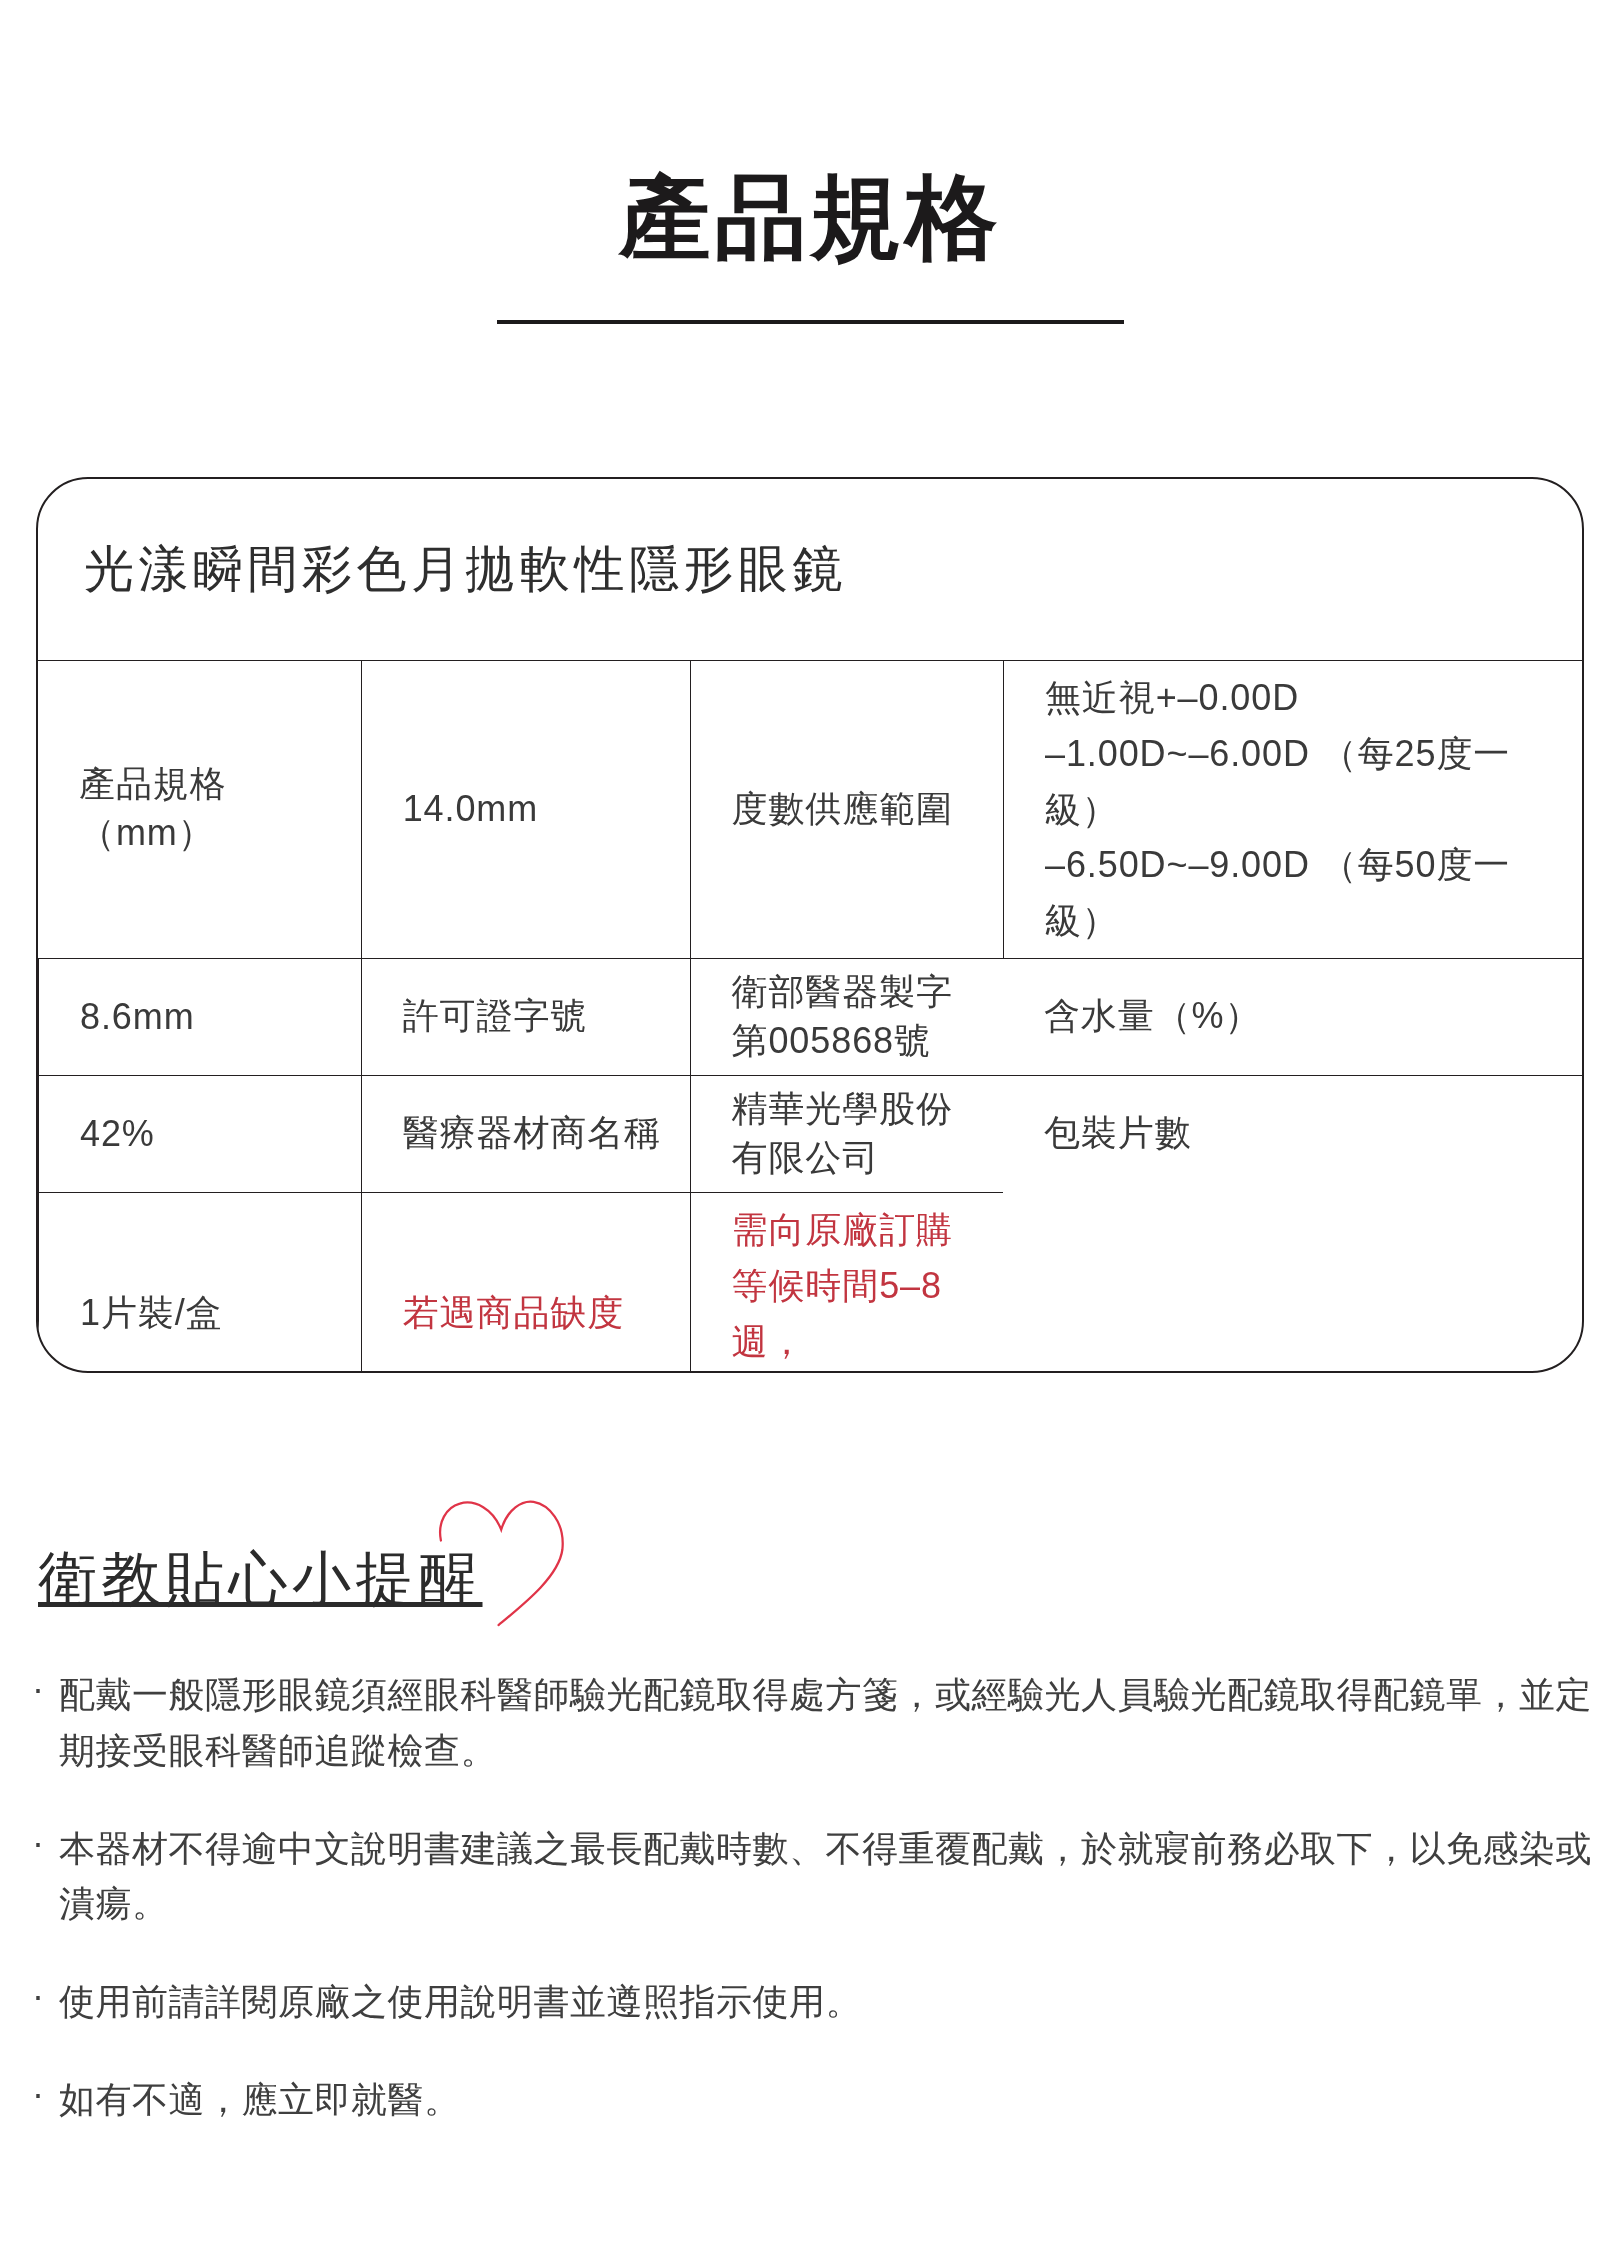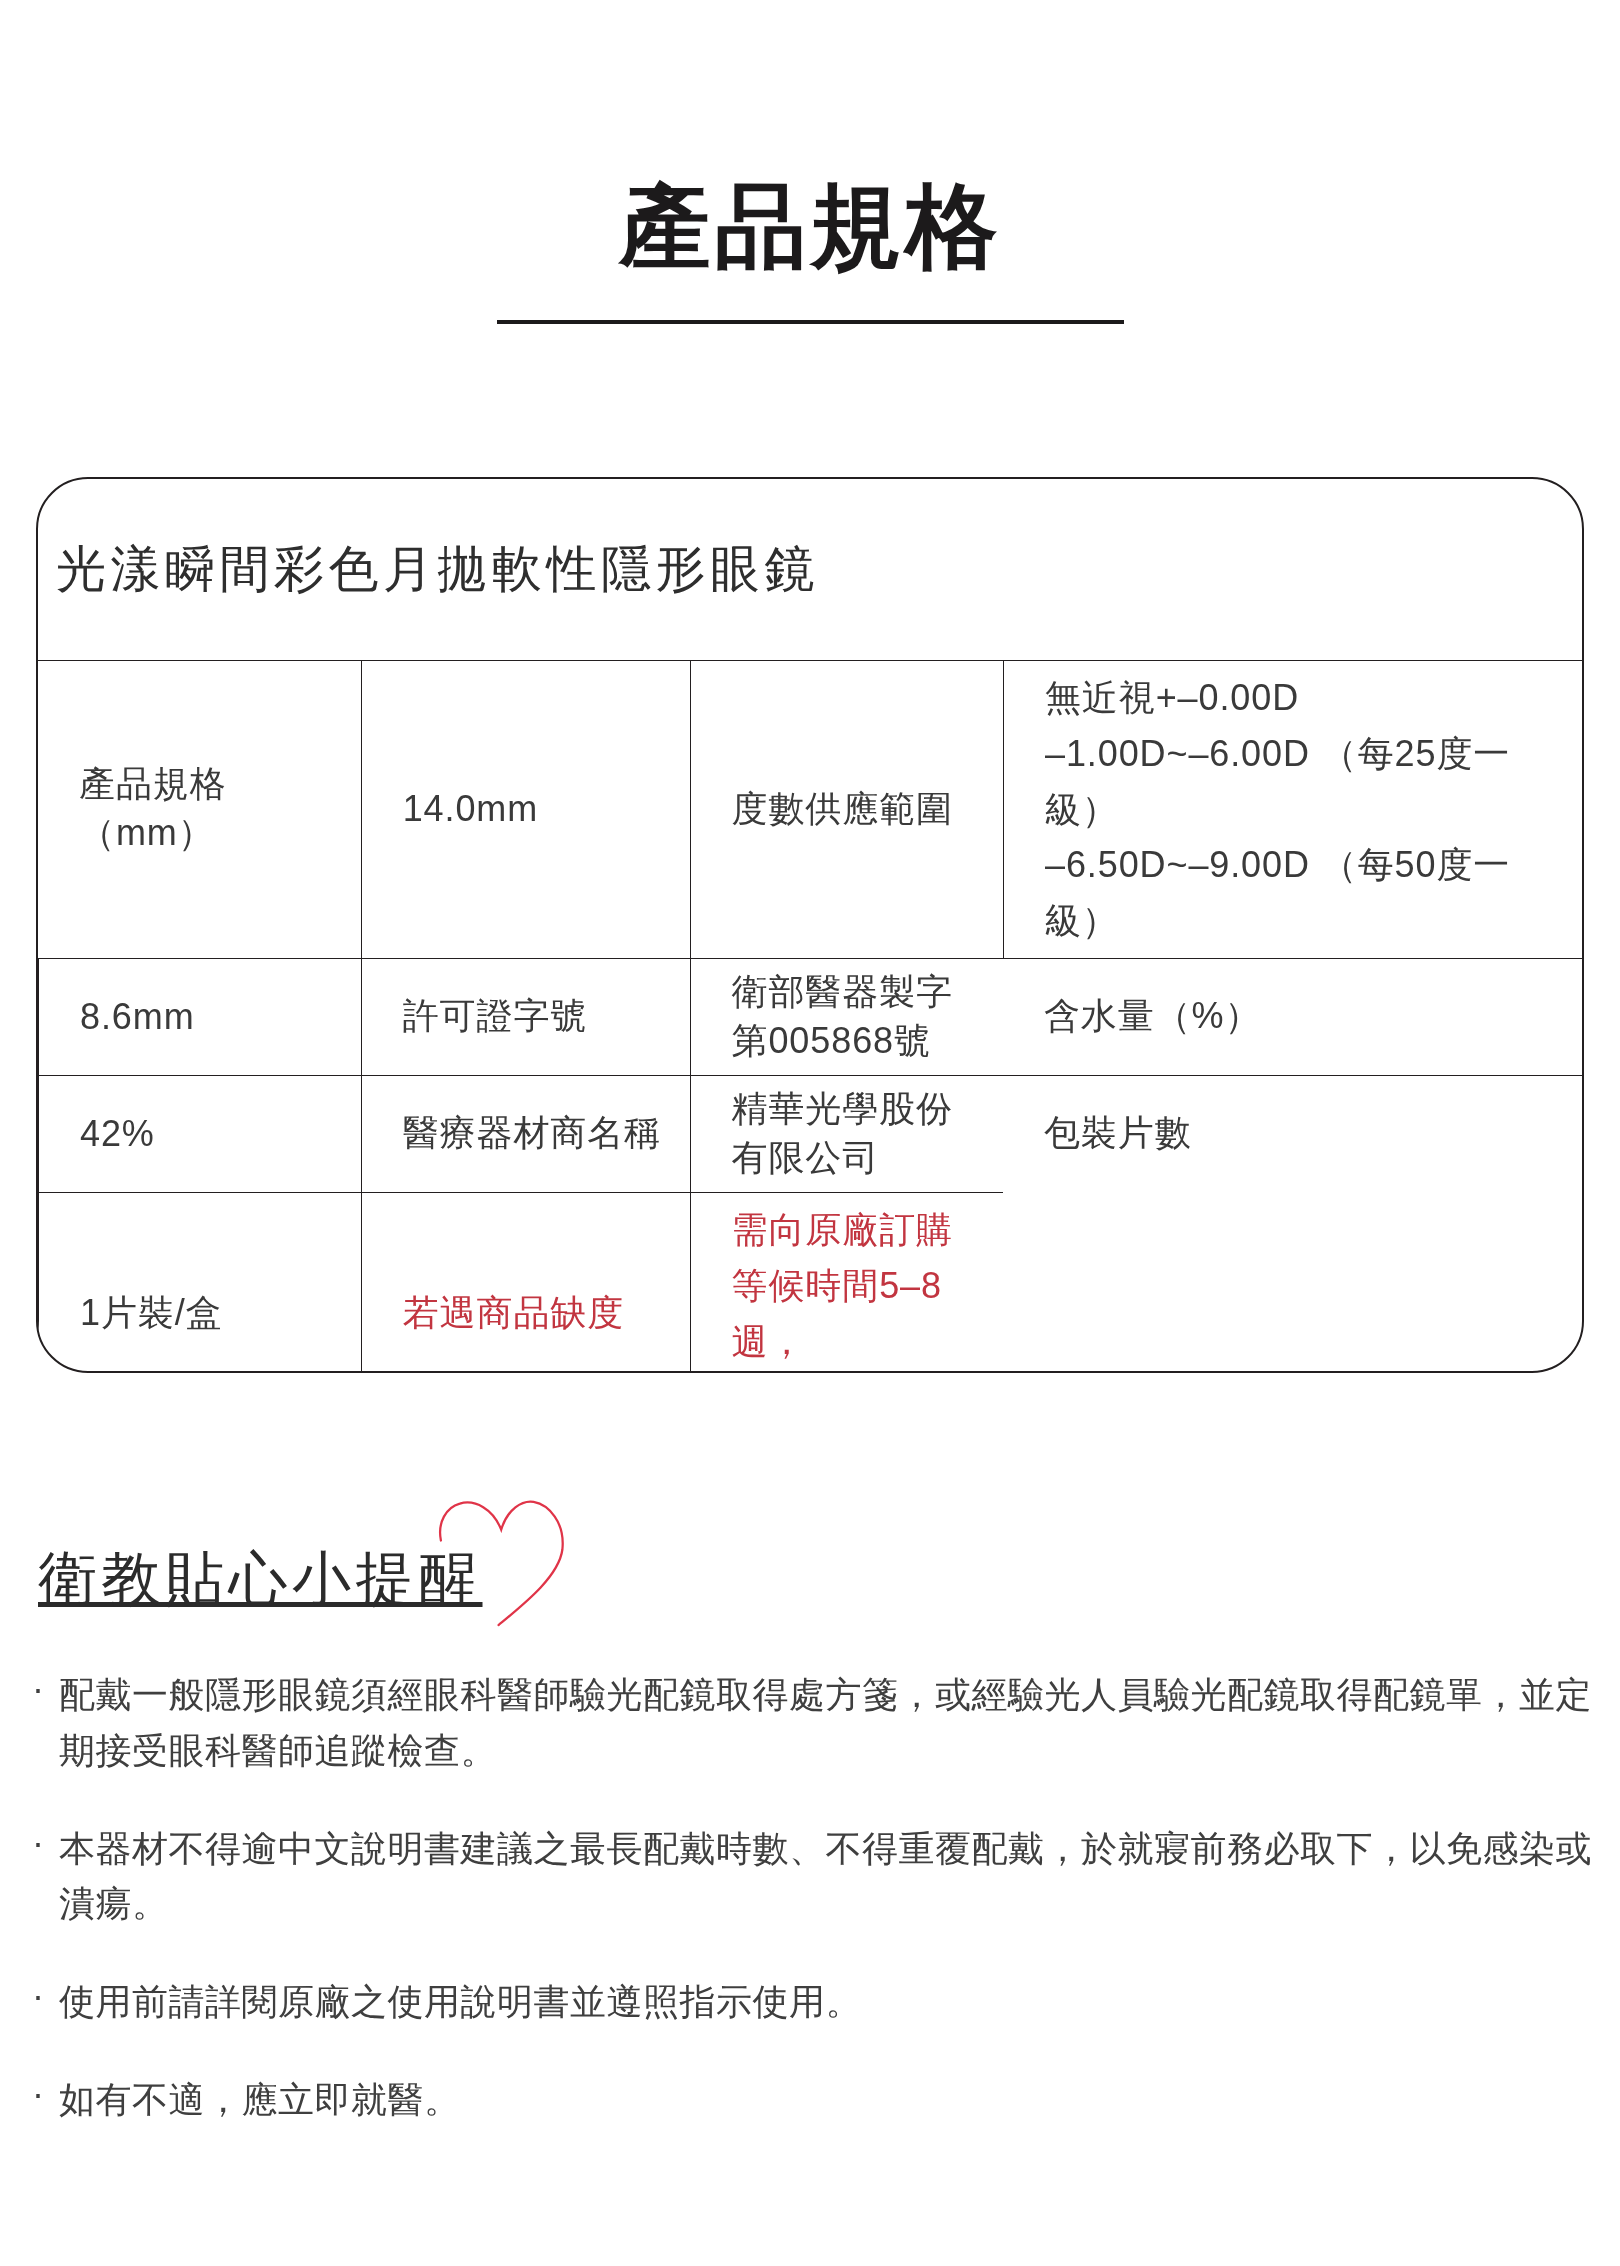--- a/index.html
+++ b/index.html
@@ -8,21 +8,21 @@
     width:1620px;
     height:2266px;
     background:#ffffff;
     font-family:"Liberation Sans","DejaVu Sans",sans-serif;
     color:#2e2e2e;
     overflow:hidden;
   }
   
   .page-title{
     position:absolute;
-    top:176px; left:0; width:100%;
+    top:167px; left:0; width:100%;
     text-align:center;
     font-size:92px;
     font-weight:900;
     letter-spacing:3.6px;
     color:#1c1a1b;
     line-height:1.1;
   }
   .title-underline{
     position:absolute;
     top:320px; left:497px;
@@ -38,21 +38,21 @@
     border:2.7px solid #231f20;
     border-radius:52px;
     overflow:hidden;
     background:#fff;
   }
   .spec-header{
     box-sizing:border-box;
     height:182px;
     display:flex;
     align-items:center;
-    padding-left:18px;
+    padding-left:46px;
     font-size:50px;
     letter-spacing:4.5px;
     color:#2e2e2e;
     border-bottom:1.8px solid #231f20;
   }
   .spec-grid{
     display:grid;
     grid-template-columns:20.9% 21.3% 20.3% 37.5%;
     grid-auto-rows:1fr;
     height:calc(100% - 182px);

